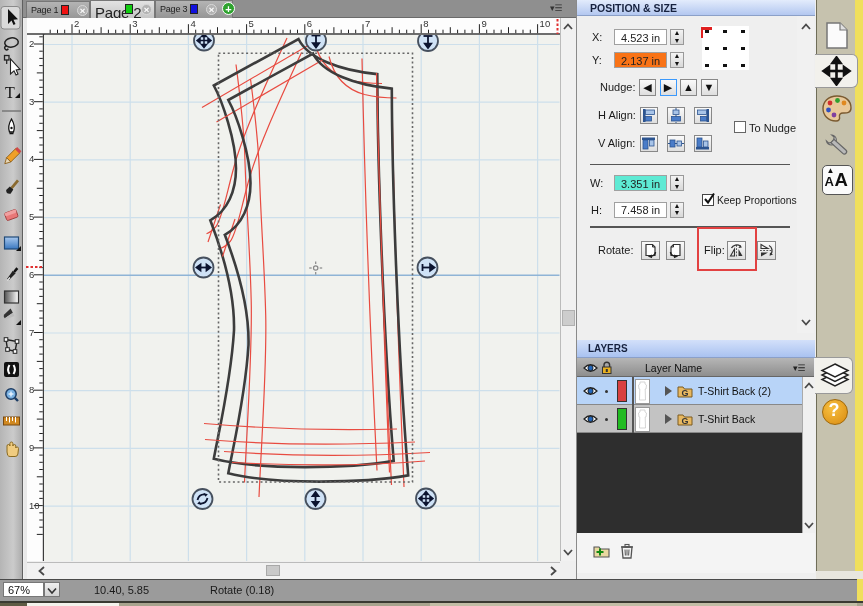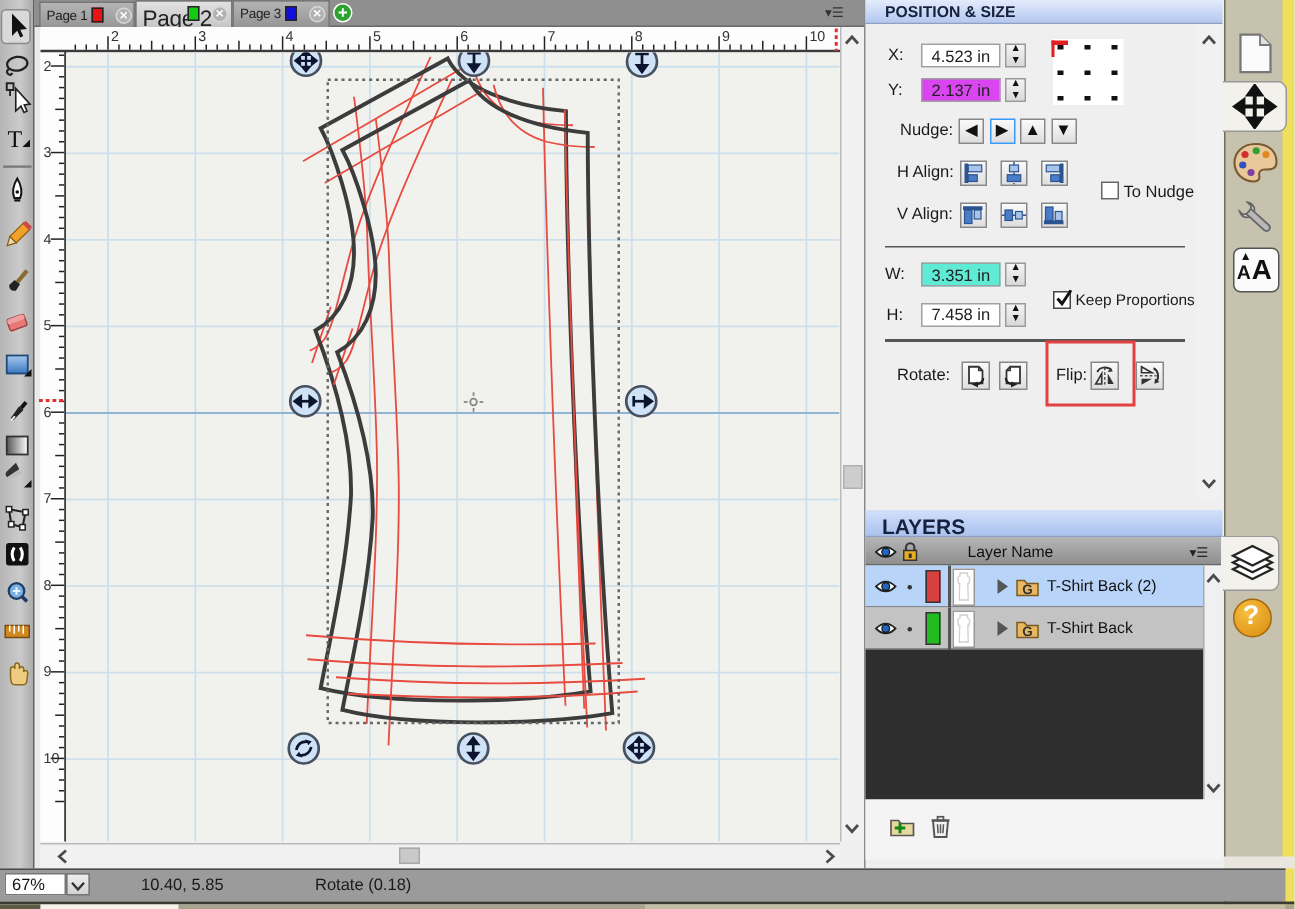--- a/index.html
+++ b/index.html
@@ -16,21 +16,21 @@
     <div class="abs" style="left:0px;top:1px;width:64px;height:17.5px;background:linear-gradient(180deg,#b4b4b4,#959595);border:1px solid #777;border-bottom:none;">
       <span style="position:absolute;left:4px;top:3px;font-size:9px;color:#222;letter-spacing:-0.2px;">Page 1</span>
       <span style="position:absolute;left:34px;top:3px;width:8px;height:10px;background:#ee1111;border:1px solid #222;"></span>
       <span style="position:absolute;left:50px;top:3px;width:11px;height:11px;background:#b2b2b2;border-radius:50%;border:1px solid #d8d8d8;color:#fff;font-size:9.5px;font-weight:bold;text-align:center;line-height:10.5px;">×</span>
     </div>
     <div class="abs" style="left:64px;top:0;width:65px;height:17.5px;background:linear-gradient(180deg,#e2e2e2,#c6c6c6);border:1px solid #777;border-bottom:none;">
       <span style="position:absolute;left:4px;top:3px;font-size:15px;color:#222;letter-spacing:-0.2px;">Page 2</span>
       <span style="position:absolute;left:34px;top:3px;width:8px;height:10px;background:#11cc11;border:1px solid #222;"></span>
       <span style="position:absolute;left:50px;top:3px;width:11px;height:11px;background:#b2b2b2;border-radius:50%;border:1px solid #d8d8d8;color:#fff;font-size:9.5px;font-weight:bold;text-align:center;line-height:10.5px;">×</span>
     </div>
-    <div class="abs" style="left:129px;top:0;width:65px;height:17.5px;background:linear-gradient(180deg,#b4b4b4,#959595);border:1px solid #777;border-bottom:none;">
+    <div class="abs" style="left:129px;top:0;width:78px;height:17.5px;background:linear-gradient(180deg,#b4b4b4,#959595);border:1px solid #777;border-bottom:none;">
       <span style="position:absolute;left:4px;top:3px;font-size:9px;color:#222;letter-spacing:-0.2px;">Page 3</span>
       <span style="position:absolute;left:34px;top:3px;width:8px;height:10px;background:#1111dd;border:1px solid #222;"></span>
       <span style="position:absolute;left:50px;top:3px;width:11px;height:11px;background:#b2b2b2;border-radius:50%;border:1px solid #d8d8d8;color:#fff;font-size:9.5px;font-weight:bold;text-align:center;line-height:10.5px;">×</span>
     </div>
     <div class="abs" style="left:196px;top:1.5px;width:13px;height:13px;background:#2ea22e;border:1.5px solid #fff;border-radius:50%;color:#fff;font-size:11px;font-weight:bold;text-align:center;line-height:12px;">+</div>
     <div class="abs" style="left:524px;top:3px;font-size:9px;color:#333;">▾☰</div>
   </div>
 
 <div class="abs" style="left:0;top:0;width:23px;height:579px;background:linear-gradient(90deg,#b5b5b5,#cbcbcb 60%,#adadad);border-right:1px solid #606060;"></div>
 <div class="abs" style="left:24px;top:18px;width:3px;height:561px;background:#e9e9e9;"></div>
@@ -428,21 +428,21 @@
 <div class="abs" style="left:577px;top:0;width:238px;height:16px;background:linear-gradient(180deg,#e3ecfc,#b3c7f0);border-bottom:1px solid #8ba0c8;"></div>
 <div class="abs lbl" style="left:590px;top:2px;font-weight:bold;color:#16213e;font-size:10.5px;">POSITION &amp; SIZE</div>
 <div id="pospanel" class="abs" style="left:577px;top:16px;width:220px;height:322px;">
     <div class="abs lbl" style="left:15px;top:15px;">X:</div>
     <div class="abs" style="left:37px;top:13px;width:53px;height:16px;background:#fff;border:1px solid #a0a0a0;font-size:11px;color:#222;padding:1.5px 0 0 6px;">4.523 in</div>
     <div class="abs" style="left:93px;top:13px;width:14px;height:16px;background:linear-gradient(180deg,#f4f4f4,#d8d8d8);border:1px solid #999;">
       <span style="position:absolute;left:2.6px;top:-1px;font-size:7px;color:#111;">▲</span>
       <span style="position:absolute;left:2.6px;top:6.5px;font-size:7px;color:#111;">▼</span>
     </div>
     <div class="abs lbl" style="left:15px;top:38px;">Y:</div>
-    <div class="abs" style="left:37px;top:36px;width:53px;height:16px;background:#d946ef;border:1px solid #a0a0a0;font-size:11px;color:#222;padding:1.5px 0 0 6px;">2.137 in</div>
+    <div class="abs" style="left:37px;top:36px;width:53px;height:16px;background:#f97316;border:1px solid #a0a0a0;font-size:11px;color:#222;padding:1.5px 0 0 6px;">2.137 in</div>
     <div class="abs" style="left:93px;top:36px;width:14px;height:16px;background:linear-gradient(180deg,#f4f4f4,#d8d8d8);border:1px solid #999;">
       <span style="position:absolute;left:2.6px;top:-1px;font-size:7px;color:#111;">▲</span>
       <span style="position:absolute;left:2.6px;top:6.5px;font-size:7px;color:#111;">▼</span>
     </div>
     <div class="abs" style="left:125px;top:10px;width:47px;height:44px;background:#fff;"></div>
     <div class="abs" style="left:128px;top:13.5px;width:3.5px;height:3.5px;background:#111;"></div>
     <div class="abs" style="left:146px;top:13.5px;width:3.5px;height:3.5px;background:#111;"></div>
     <div class="abs" style="left:164px;top:13.5px;width:3.5px;height:3.5px;background:#111;"></div>
     <div class="abs" style="left:128px;top:30.5px;width:3.5px;height:3.5px;background:#111;"></div>
     <div class="abs" style="left:146px;top:30.5px;width:3.5px;height:3.5px;background:#111;"></div>
@@ -551,21 +551,21 @@
 
 <div class="abs" style="left:797px;top:16px;width:17px;height:317px;background:#f1f1f1;"></div>
 <svg class="abs" style="left:801px;top:23px;" width="10" height="8">
     <path d="M 1,6 L 5,1.5 L 9,6" fill="none" stroke="#4a4a4a" stroke-width="1.8"></path>
   </svg>
 <svg class="abs" style="left:801px;top:318px;" width="10" height="8">
     <path d="M 1,2 L 5,6.5 L 9,2" fill="none" stroke="#4a4a4a" stroke-width="1.8"></path>
   </svg>
 
 <div class="abs" style="left:577px;top:340px;width:238px;height:18px;background:linear-gradient(180deg,#d3e0fa,#a9c2f0);border-bottom:1px solid #8ba0c8;"></div>
-<div class="abs lbl" style="left:588px;top:343px;font-weight:bold;color:#16213e;font-size:14px;">LAYERS</div>
+<div class="abs lbl" style="left:588px;top:343px;font-weight:bold;color:#16213e;font-size:10px;">LAYERS</div>
 <div id="layers" class="abs" style="left:577px;top:358px;width:238px;height:215px;">
     <div class="abs" style="left:0;top:0;width:237px;height:19px;background:linear-gradient(180deg,#b6b6b6,#8e8e8e);border-bottom:1px solid #666;"></div>
     <svg class="abs" style="left:6px;top:4.5px;" width="15" height="10" viewBox="0 0 15 10">
       <path d="M 1,5 Q 7.5,-1.5 14,5 Q 7.5,11.5 1,5 Z" fill="#fff" stroke="#222" stroke-width="1.2"></path>
       <circle cx="7.5" cy="5" r="2.6" fill="#2266bb" stroke="#111" stroke-width="0.8"></circle>
     </svg>
     <svg class="abs" style="left:23px;top:2.5px;" width="13" height="14">
       <rect x="2.5" y="6" width="8.5" height="6.5" fill="#e8b020" stroke="#333" stroke-width="1"></rect>
       <path d="M 4,6 v-2 a 2.8,2.8 0 0 1 5.6,0 v 2" fill="none" stroke="#333" stroke-width="1.4"></path>
       <rect x="5.8" y="8" width="2" height="3" fill="#333"></rect>

